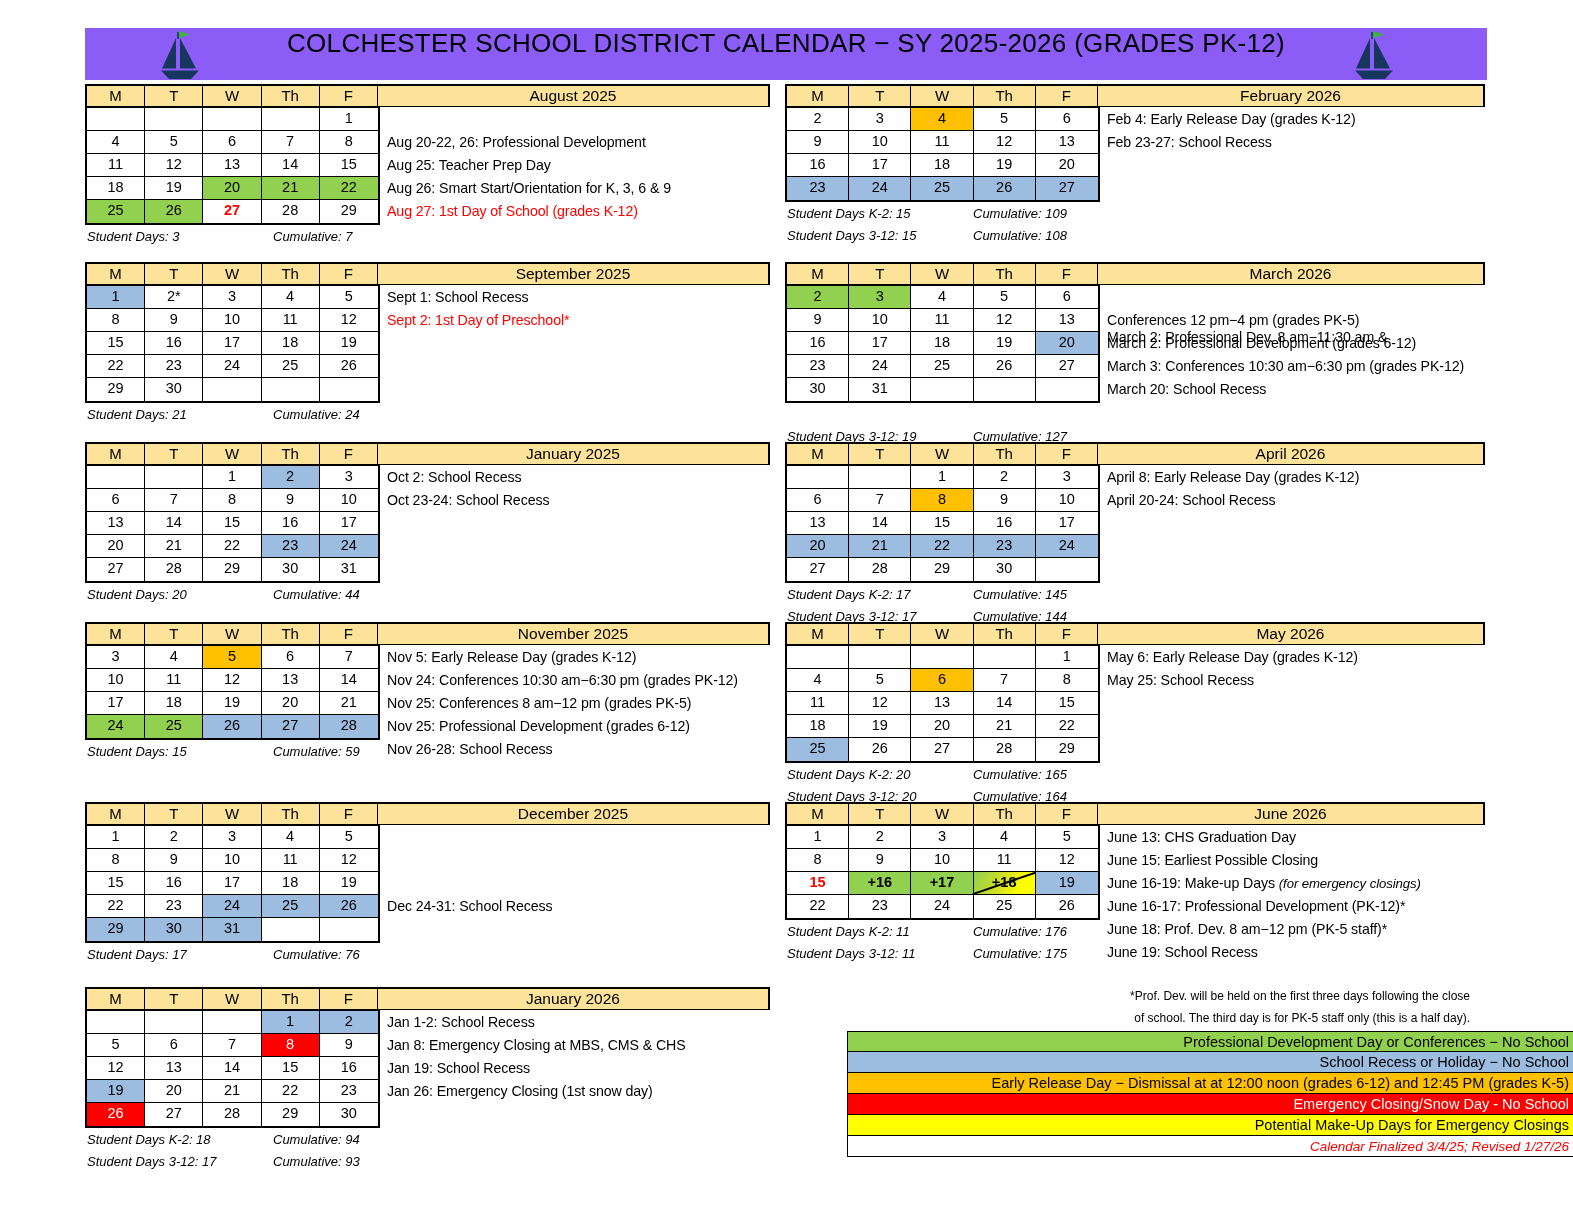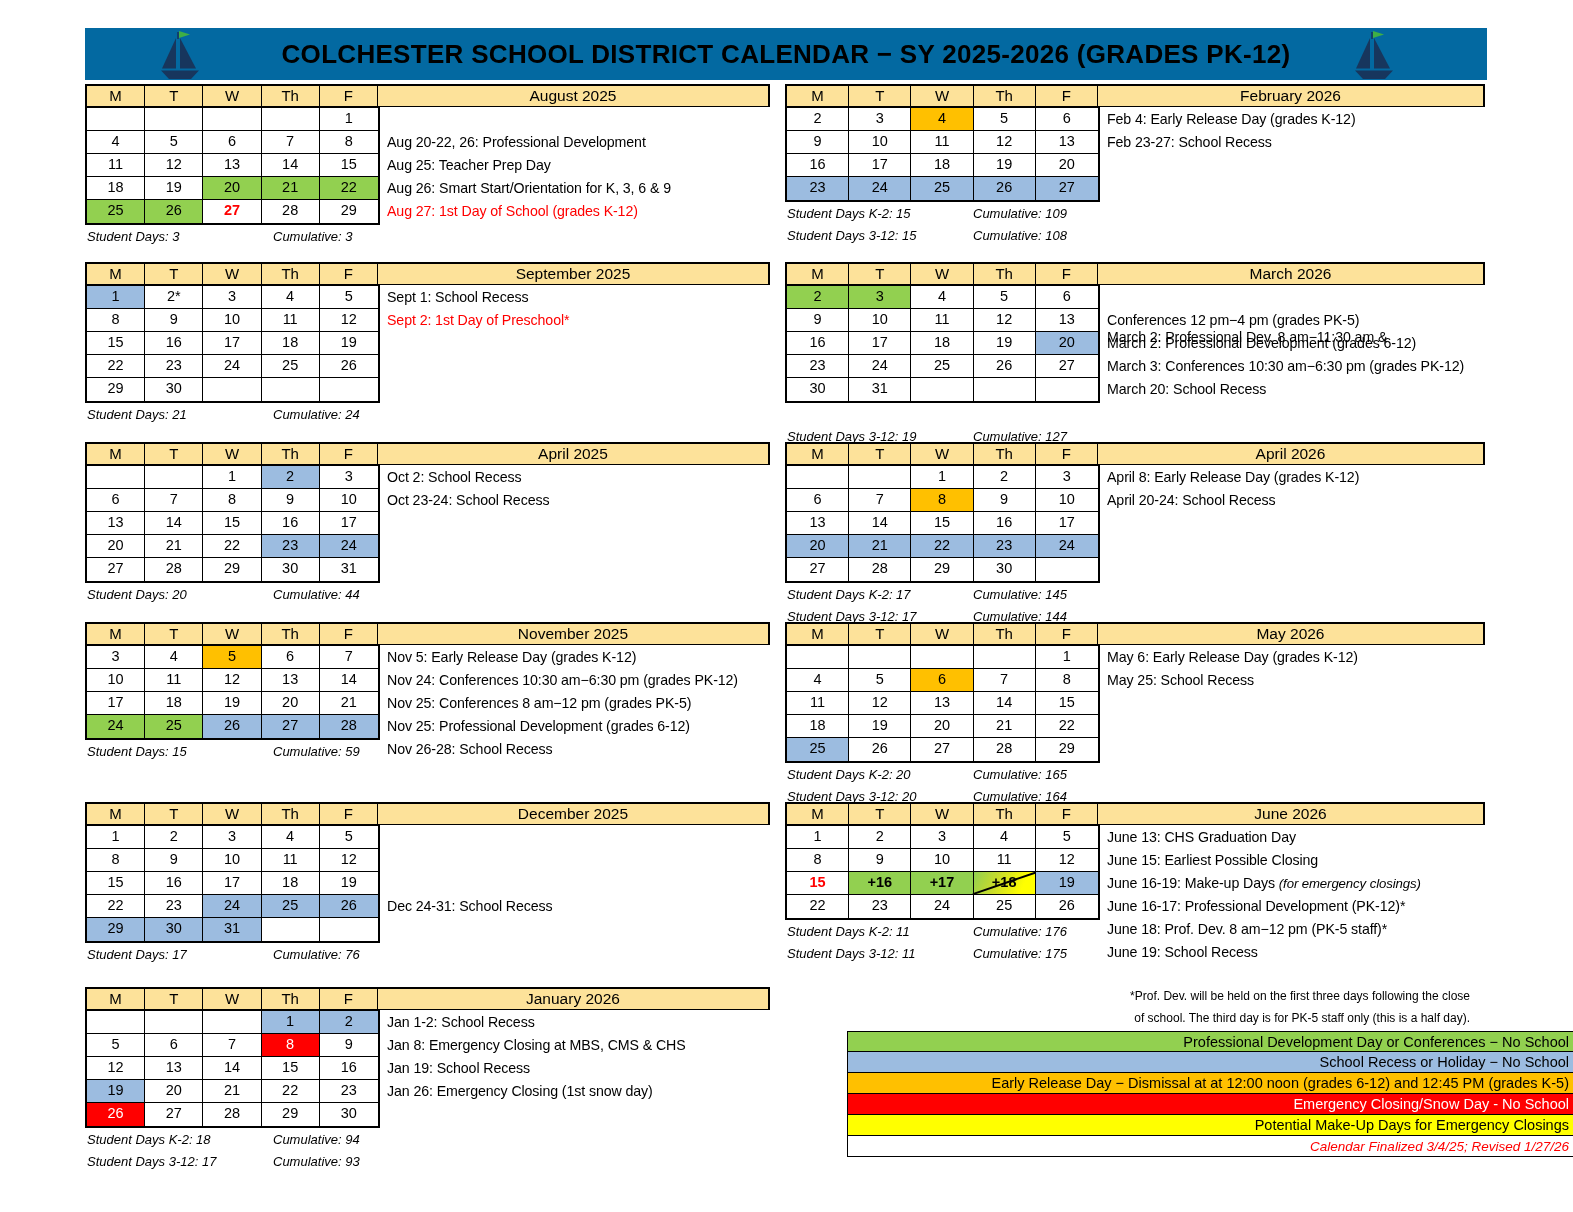--- a/index.html
+++ b/index.html
@@ -1,20 +1,20 @@
 <!DOCTYPE html>
 <html><head>
 <meta charset="utf-8">
 <style>
   html,body { margin:0; padding:0; background:#fff; }
   body { width:1573px; height:1212px; position:relative; font-family:"Liberation Sans",sans-serif; color:#000; overflow:hidden; }
 
   
-  .banner { position:absolute; left:85px; top:28px; width:1402px; height:52px; background:#0369a1;
-            display:flex; align-items:center; justify-content:center;font-weight:bold; }
+  .banner { position:absolute; left:85px; top:28px; width:1402px; height:52px; background:#8b5cf6;
+            display:flex; justify-content:center; }
   .banner-title { font-size:26px; letter-spacing:.3px; white-space:nowrap; }
   .boat { position:absolute; top:30px; width:44px; height:50px; }
   .boat-left { left:158px; } .boat-right { left:1352px; }
 
   
   .month { position:absolute; }
   .mhead { display:flex; height:23px; box-sizing:border-box; border:2px solid #000; border-bottom-width:1px; background:#FDE29A; }
   .dh { box-sizing:border-box; border-right:1px solid #000; text-align:center; font-size:15px; line-height:19px; }
   .mtitle { flex:1; text-align:center; font-size:15.5px; line-height:19px; white-space:nowrap; }
   .grid { box-sizing:border-box; border:2px solid #000; border-top-width:1px; background:#fff; }
@@ -130,21 +130,21 @@
         </div>
       </div>
       <div class="notes" style="left: 302px; width: 380px;">
         <div class="note" style="top: 24px;"><span>Aug 20-22, 26: Professional Development</span></div>
         <div class="note" style="top: 47px;"><span>Aug 25: Teacher Prep Day</span></div>
         <div class="note" style="top: 70px;"><span>Aug 26: Smart Start/Orientation for K, 3, 6 &amp; 9</span></div>
         <div class="note red" style="top: 93px;"><span>Aug 27: 1st Day of School (grades K-12)</span></div>
       </div>
       <div class="frow" style="top: 145px;">
         <span class="flabel">Student Days: 3</span>
-        <span class="fcum">Cumulative: 3</span>
+        <span class="fcum">Cumulative: 7</span>
       </div>
     </div>
     <div class="month" style="left: 85px; top: 262px; width: 685px;">
       <div class="mhead">
         <div class="dh" style="width: 58.2px;">M</div>
         <div class="dh" style="width: 58.2px;">T</div>
         <div class="dh" style="width: 58.2px;">W</div>
         <div class="dh" style="width: 58.2px;">Th</div>
         <div class="dh" style="width: 58.2px;">F</div>
         <div class="mtitle">September 2025</div>
@@ -195,21 +195,21 @@
         <span class="fcum">Cumulative: 24</span>
       </div>
     </div>
     <div class="month" style="left: 85px; top: 442px; width: 685px;">
       <div class="mhead">
         <div class="dh" style="width: 58.2px;">M</div>
         <div class="dh" style="width: 58.2px;">T</div>
         <div class="dh" style="width: 58.2px;">W</div>
         <div class="dh" style="width: 58.2px;">Th</div>
         <div class="dh" style="width: 58.2px;">F</div>
-        <div class="mtitle">April 2025</div>
+        <div class="mtitle">January 2025</div>
       </div>
       <div class="grid" style="width: 295px;">
         <div class="wrow">
           <div class="cell" style="width: 58.2px;"></div>
           <div class="cell" style="width: 58.2px;"></div>
           <div class="cell" style="width: 58.2px;">1</div>
           <div class="cell bg-blue" style="width: 58.2px;">2</div>
           <div class="cell" style="width: 58.2px;">3</div>
         </div>
         <div class="wrow">

